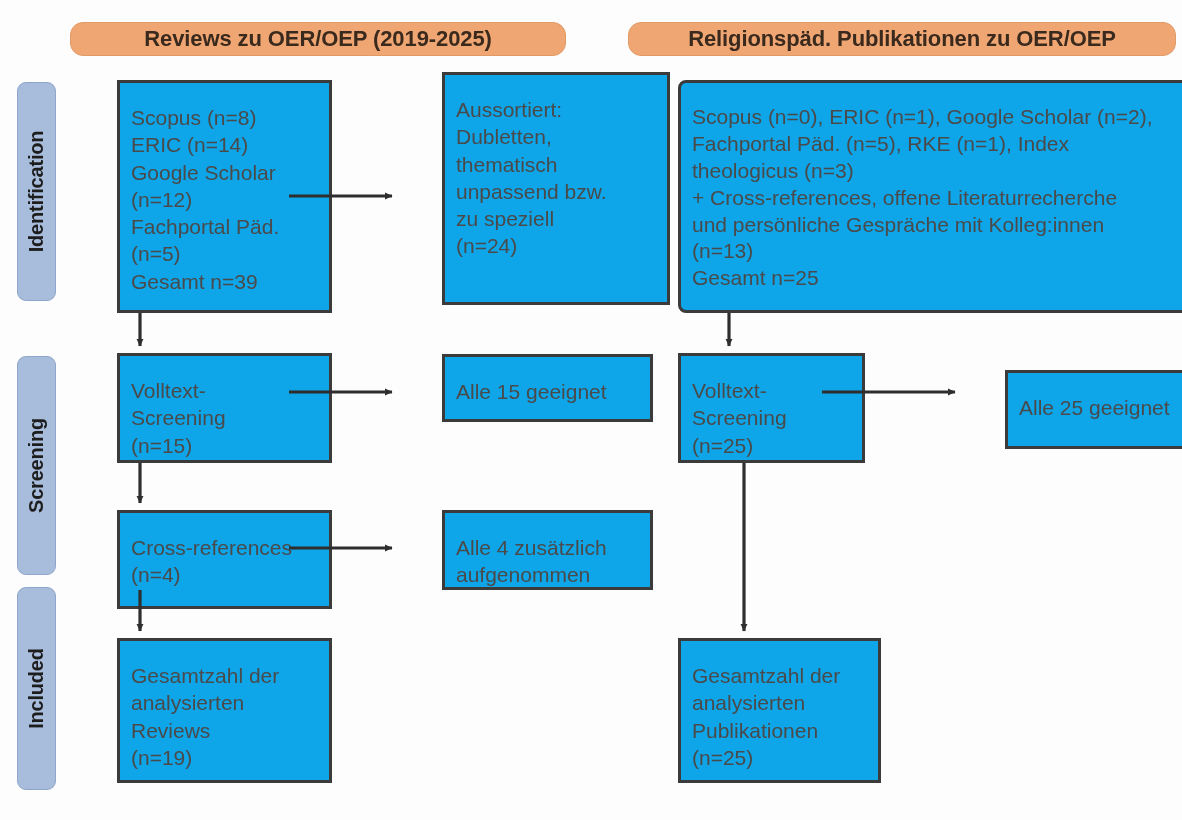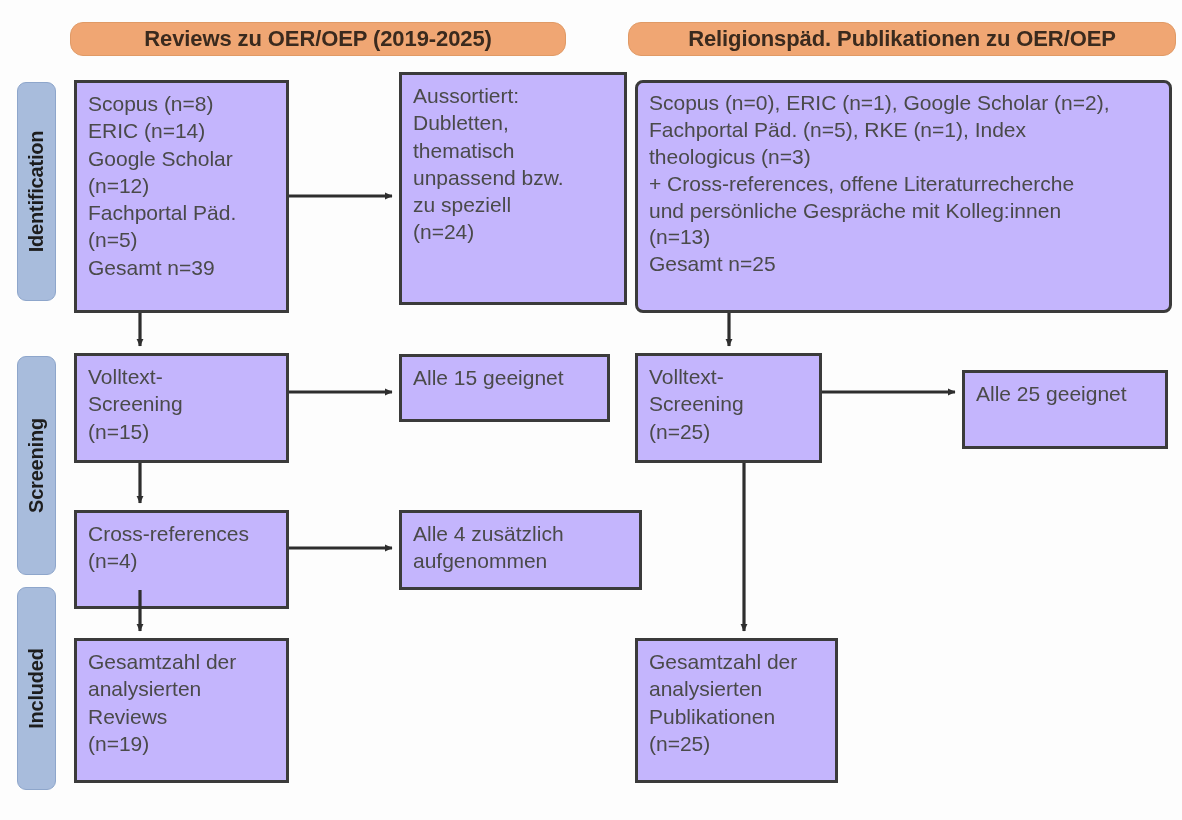--- a/index.html
+++ b/index.html
@@ -51,29 +51,30 @@
     white-space: nowrap;
     font-size: 20px;
     font-weight: bold;
     color: #1d1d1d;
     letter-spacing: -0.2px;
   }
 
   
   .box {
     position: absolute;
-    background: #c4b5fd;
+    background: #0ea5e9;
     border: 3px solid #3b3b3b;
     box-sizing: border-box;
-    padding: 7px 9px 4px 11px;
+    padding: 21px 9px 4px 11px;
     font-size: 21px;
     line-height: 1.30;
     color: #4a4a4a;
     white-space: pre-line;
     overflow: hidden;
+    margin-left: 43px;
   }
   .box.wide {
     line-height: 1.28;
   }
 
   
   #wires {
     position: absolute;
     left: 0;
     top: 0;
@@ -138,21 +139,21 @@
 
   <div class="box" style="left:635px; top:353px; width:187px; height:110px;">Volltext-
 Screening
 (n=25)</div>
 
   <div class="box" style="left:962px; top:370px; width:206px; height:79px;">Alle 25 geeignet</div>
 
   <div class="box" style="left:74px; top:510px; width:215px; height:99px;">Cross-references
 (n=4)</div>
 
-  <div class="box" style="left:399px; top:510px; width:243px; height:80px;">Alle 4 zusätzlich
+  <div class="box" style="left:399px; top:510px; width:211px; height:80px;">Alle 4 zusätzlich
 aufgenommen</div>
 
   <div class="box" style="left:74px; top:638px; width:215px; height:145px;">Gesamtzahl der
 analysierten
 Reviews
 (n=19)</div>
 
   <div class="box" style="left:635px; top:638px; width:203px; height:145px;">Gesamtzahl der
 analysierten
 Publikationen

